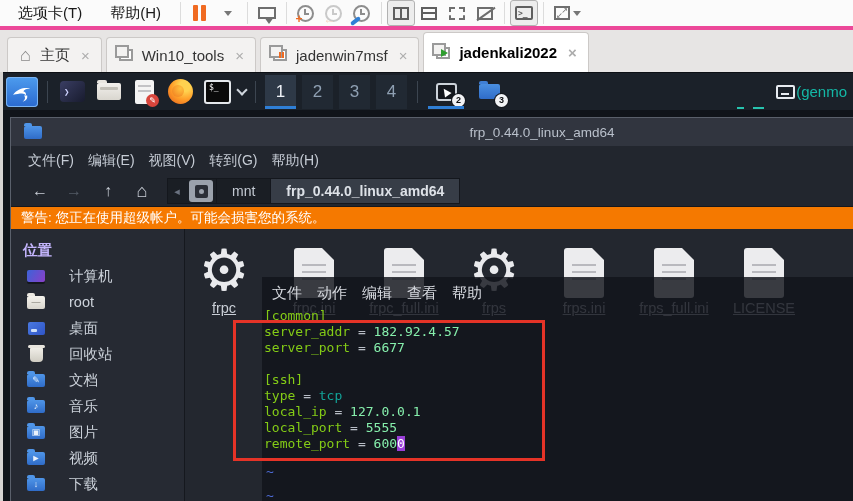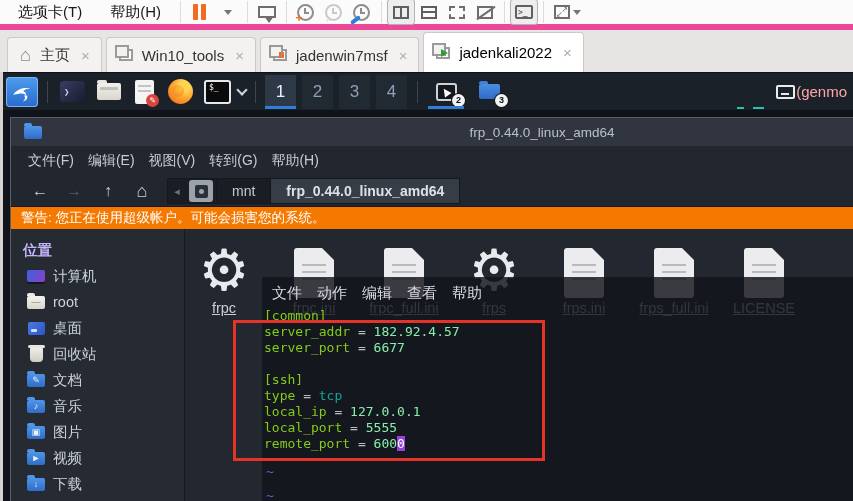--- a/index.html
+++ b/index.html
@@ -1,21 +1,21 @@
 <!DOCTYPE html>
 <html><head>
 <meta charset="utf-8">
 <style>
   * { margin:0; padding:0; box-sizing:border-box; }
   body { background:#555; font-family:"Liberation Sans",sans-serif; }
   .screen { position:relative; width:853px; height:501px; overflow:hidden; background:#10141a; }
 
   
   .host-menubar { position:absolute; top:0; left:0; width:853px; height:30px; background:#fbfbfb;
-    border-bottom:6px solid #ec4899; display:flex; align-items:center; padding-left:4px; }
+    border-bottom:4px solid #ec4899; display:flex; align-items:center; padding-left:4px; }
   .hm-item { font-size:15px; color:#1a1a1a; padding:0 14px; height:26px; display:flex; align-items:center; }
   .tb-sep { width:1px; height:22px; background:#dcdcdc; margin:0 5px; }
   .tb-btn { height:26px; min-width:28px; padding:0 4px; display:flex; align-items:center; justify-content:center;
     gap:3px; border:1px solid transparent; border-radius:3px; }
   .tb-btn.pressed { border-color:#b2b2b2; background:#ededed; }
   .tb-btn.dim { opacity:.45; }
   .chev-down { width:0; height:0; border-left:4px solid transparent; border-right:4px solid transparent; border-top:5px solid #777; }
   .ic-pause { display:flex; gap:3px; }
   .ic-pause i { display:block; width:5px; height:16px; background:#f06a21; border-radius:1px; }
   .ic-sendwin { width:18px; height:12px; border:2px solid #6e6e6e; position:relative; }
@@ -40,21 +40,21 @@
   .ic-expand { width:16px; height:14px; border:2px solid #6e6e6e; position:relative; font-size:0; }
   .ic-expand::before { content:"↗"; position:absolute; right:0; top:-2px; font-size:8px; color:#6e6e6e; }
   .ic-expand::after { content:"↙"; position:absolute; left:0; bottom:-2px; font-size:8px; color:#6e6e6e; }
 
   
   .host-tabbar { position:absolute; top:30px; left:0; width:853px; height:42px; background:#e7e5e4;
     display:flex; align-items:flex-end; padding-left:7px; }
   .tab { height:35px; display:flex; align-items:center; gap:9px; padding:0 9px 0 12px;
     background:#f3f2f1; border:1px solid #ccc9c7; border-bottom:none; border-radius:4px 4px 0 0;
     margin-right:4px; font-size:15px; color:#333; }
-  .tab.active { height:40px; background:#ffffff; font-weight:normal; color:#000; }
+  .tab.active { height:40px; background:#ffffff; font-weight:bold; color:#000; }
   .tab-close { font-size:15px; color:#adadad; padding:0 2px; line-height:1; }
   .tab-home { font-size:18px; color:#8a8a8a; line-height:1; }
   .tab-mon { width:14px; height:12px; border:2px solid #9a9a9a; background:#fff; position:relative; }
   .tab-mon::before { content:""; position:absolute; left:-6px; top:-6px; width:10px; height:9px; border:2px solid #9a9a9a; background:#f3f2f1; }
   .tab-mon .mark-pause { position:absolute; right:1px; bottom:1px; display:flex; gap:1px; }
   .tab-mon .mark-pause i { width:2px; height:6px; background:#f06a21; display:block; }
   .tab-mon .mark-play { position:absolute; right:0; bottom:0; width:0; height:0;
     border-top:4px solid transparent; border-bottom:4px solid transparent; border-left:7px solid #2e9e2e; }
 
   
@@ -88,21 +88,21 @@
   .ws.active::after { content:""; position:absolute; left:0; right:0; bottom:0; height:3px; background:#2f7fd6; }
   .task { width:38px; height:34px; position:relative; display:flex; align-items:center; justify-content:center; }
   .task.active::after { content:""; position:absolute; left:1px; right:1px; bottom:0; height:3px; background:#2f7fd6; }
   .task-term { width:21px; height:18px; background:#14171d; border:2px solid #ccd2d9; border-radius:3px; position:relative; }
   .task-term::after { content:""; position:absolute; left:4px; top:3px; width:0; height:0;
     border-left:4px solid transparent; border-right:4px solid transparent; border-bottom:8px solid #fff; transform:rotate(-35deg); }
   .task-folder { width:21px; height:15px; background:linear-gradient(180deg,#4a8fe0,#2f6cc8); border-radius:2px; position:relative; }
   .task-folder::before { content:""; position:absolute; top:-3px; left:0; width:9px; height:3px; background:#3f7fd4; border-radius:2px 2px 0 0; }
   .badge { position:absolute; right:0; bottom:2px; width:13px; height:13px; border-radius:50%; background:#f2f3f5;
     color:#0b0c0f; font-size:9px; font-weight:bold; line-height:13px; text-align:center; box-shadow:0 0 0 1px #14171d; }
-  .p-status { margin-left:auto; display:flex; align-items:center; gap:1px; color:#fca5a5; font-size:15px; padding-right:0;padding-left:24px; }
+  .p-status { margin-left:auto; display:flex; align-items:center; gap:1px; color:#14b8a6; font-size:15px; padding-right:0;padding-left:24px; }
   .ic-keyboard { width:19px; height:14px; border:2px solid #e8ecf1; border-radius:2px; position:relative; }
   .ic-keyboard::after { content:""; position:absolute; left:3px; bottom:2px; width:8px; height:2px; background:#e8ecf1; }
   .cyan-dash { position:absolute; bottom:1px; height:2px; background:#27c3ae; }
 
   
   .desktop { position:absolute; top:114px; left:0; width:853px; height:391px; background:#10141a; }
   .host-edge { position:absolute; top:72px; left:0; width:3px; height:429px; background:#d6d3d1; z-index:40; }
 
   .thunar { position:absolute; left:10px; top:3px; width:843px; height:388px; background:#22262e;
     border-left:1px solid #5a606b; border-top:1px solid #5a606b; }
@@ -120,21 +120,21 @@
   .drive-btn { width:24px; height:22px; border-radius:3px; background:#9ba2ac; display:flex; align-items:center; justify-content:center; margin:0 3px; }
   .drive-btn i { width:13px; height:13px; background:#2b2f37; border-radius:2px; position:relative; display:block; }
   .drive-btn i::after { content:""; position:absolute; left:4px; top:4px; width:5px; height:5px; border-radius:50%; background:#9ba2ac; }
   .path-btn { padding:0 15px; font-size:14px; color:#c3c9d2; height:24px; display:flex; align-items:center; border-left:1px solid #14171d; }
   .path-btn.current { background:#373d47; color:#dde1e7; font-weight:bold; }
   .fm-warning { height:22px; background:#f57900; color:#ffffff; font-size:13.5px; display:flex; align-items:center; padding-left:10px; }
 
   .fm-body { position:absolute; top:111px; left:0; right:0; bottom:0; display:flex; }
   .fm-sidebar { width:174px; background:#262a33; border-right:1px solid #15181e; padding-top:8px; }
   .sb-header { padding-left:12px; color:#c4b5fd; font-weight:bold; font-size:14.5px; height:26px; line-height:26px; }
-  .sb-item { display:flex; align-items:center; gap:7px; height:26px; padding-left:15px; color:#ccd2da; font-size:14.5px; }
+  .sb-item { display:flex; align-items:center; gap:23px; height:26px; padding-left:15px; color:#ccd2da; font-size:14.5px; }
   .si { width:20px; height:20px; position:relative; display:flex; align-items:center; justify-content:center; flex:none; }
   .si-computer { width:18px; height:12px; border-radius:2px; background:linear-gradient(120deg,#3c63d8,#8a3fc8); box-shadow:0 2px 0 #14171d; }
   .si-folder { width:18px; height:13px; background:linear-gradient(180deg,#4f95e8,#2f6cc8); border-radius:2px; position:relative;
     color:#eaf2fc; font-size:9px; line-height:13px; text-align:center; }
   .si-folder::before { content:""; position:absolute; top:-3px; left:0; width:8px; height:3px; background:#4f95e8; border-radius:2px 2px 0 0; }
   .si-folder.lite { background:linear-gradient(180deg,#f5f3ee,#d8d5cd); color:#8a877f; }
   .si-folder.lite::before { background:#ece9e2; }
   .si-desktop { width:17px; height:13px; border-radius:2px; background:linear-gradient(135deg,#4a79e0,#2f55c8); position:relative; }
   .si-desktop::after { content:""; position:absolute; left:3px; bottom:3px; width:6px; height:3px; background:#cfe0f8; border-radius:1px; }
   .si-trash { width:13px; height:15px; background:linear-gradient(180deg,#f2f0ea,#cfccc2); border-radius:2px 2px 4px 4px; position:relative; }

